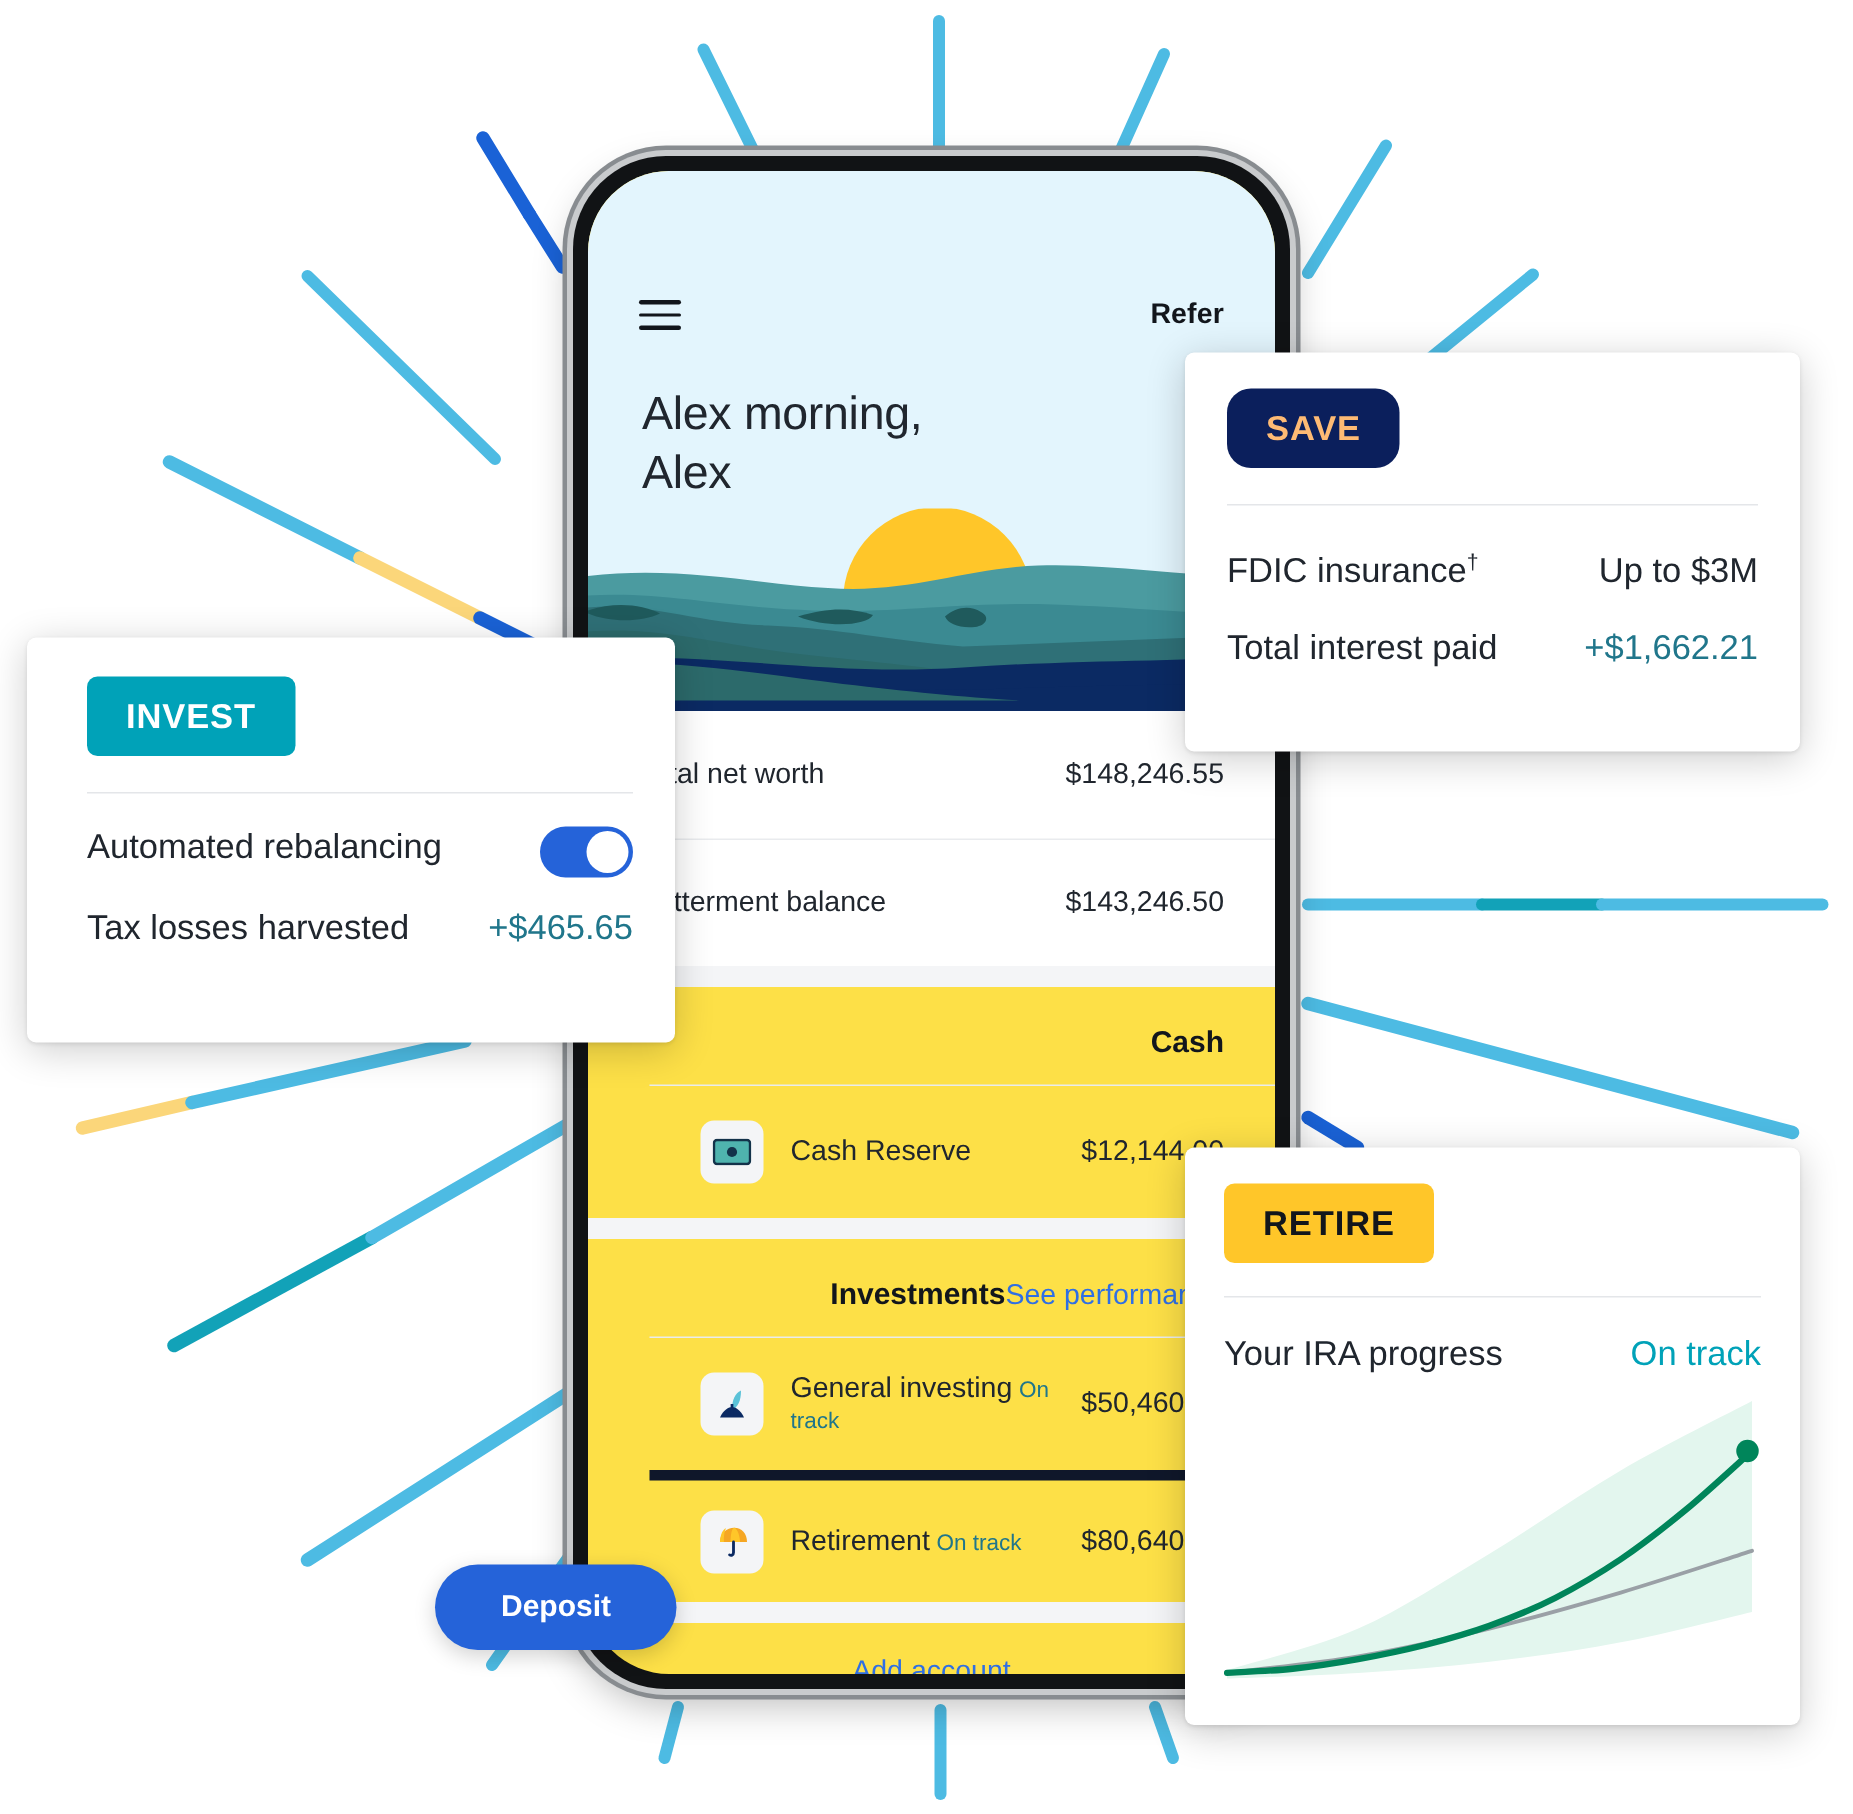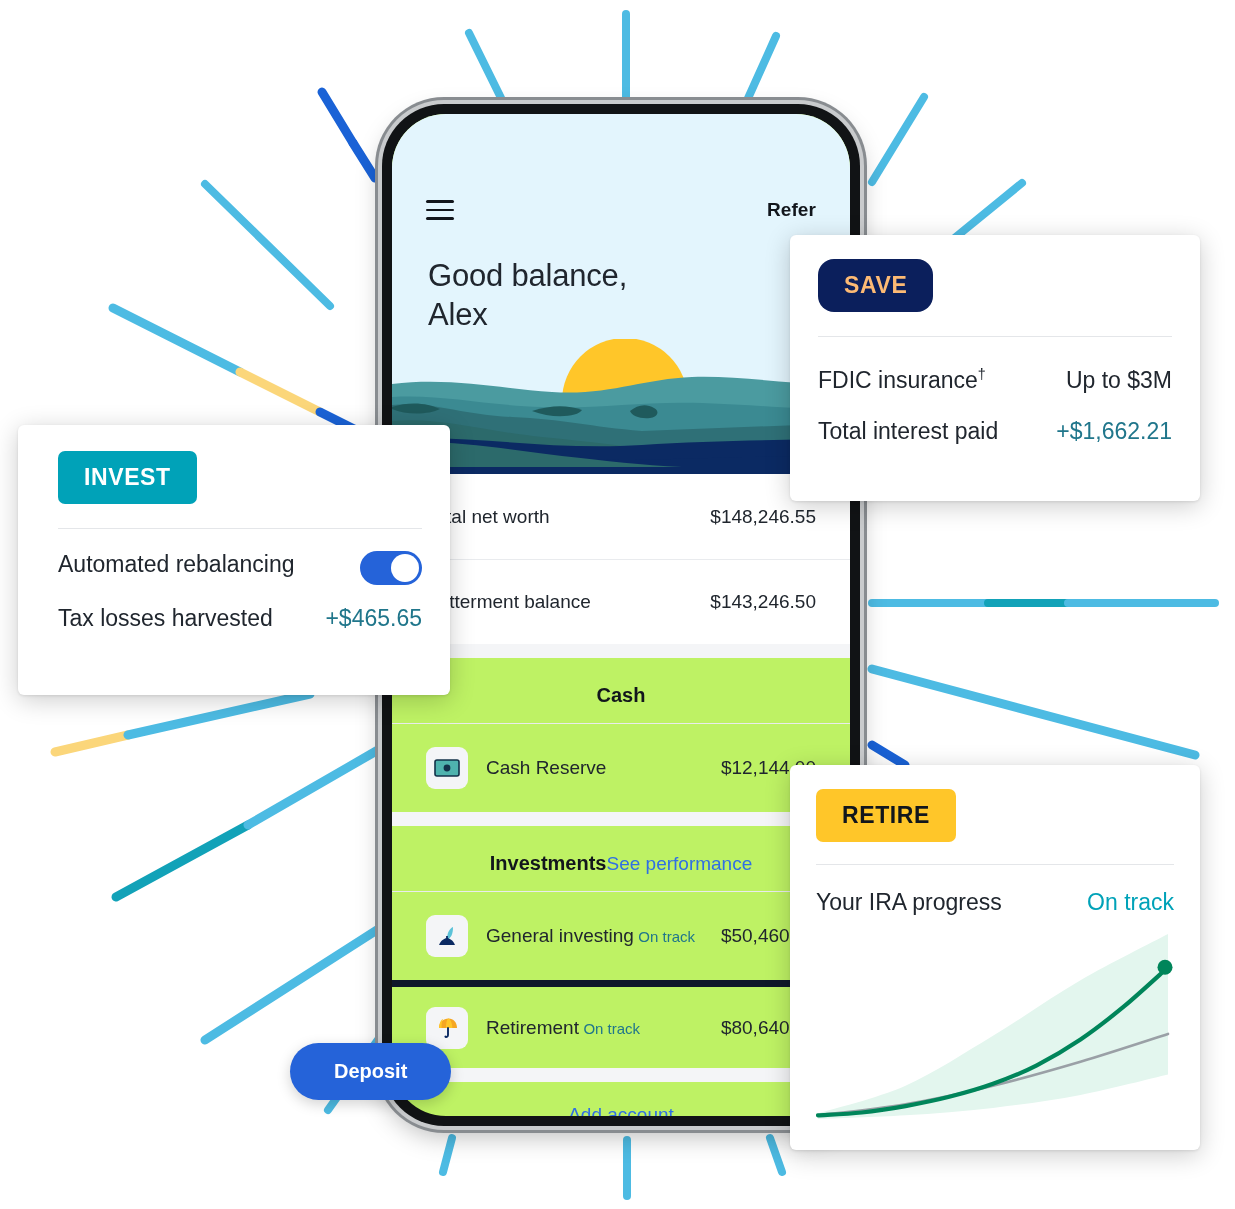--- a/index.html
+++ b/index.html
@@ -20,21 +20,21 @@
     width: 478px; height: 1022px;
     border-radius: 62px;
     background: #111315;
     box-shadow: 0 0 0 4px #c9cbcd, 0 0 0 7px #888c90, 0 10px 26px rgba(0,0,0,.28);
   }
   .phone-screen {
     position: absolute; left: 10px; top: 10px;
     width: 458px; height: 1002px;
     border-radius: 54px;
     overflow: hidden;
-    background: #bef264;
+    background: #fde047;
   }
   .phone-hero { position: relative; width: 100%; height: 360px; background: #e3f5fd; overflow: hidden; }
   .topbar {
     position: absolute; top: 78px; left: 0; right: 0; height: 36px;
     display: flex; align-items: center; justify-content: space-between;
     padding: 0 34px;
   }
   .hamburger { width: 28px; height: 20px; display: flex; flex-direction: column; justify-content: space-between; cursor: pointer; }
   .hamburger i { display: block; height: 2.6px; background: #12161c; border-radius: 2px; }
   .refer { font-size: 19px; font-weight: 700; color: #12161c; letter-spacing: .1px; }
@@ -49,26 +49,26 @@
   .sheet { background: #fff; }
   .sheet-row {
     display: flex; align-items: center; justify-content: space-between;
     padding: 0 34px; height: 85px; font-size: 19px; color: #20262e;
   }
   .sheet-row + .sheet-row { border-top: 1px solid #e9ebee; }
   .sheet-row .amt { font-variant-numeric: tabular-nums; }
   .gap { height: 14px; background: #f4f5f7; }
 
   .sec-head {
-    display: flex; align-items: baseline; justify-content: center;
+    display: flex; align-items: baseline; justify-content: flex-end;
     padding: 26px 34px 16px 34px;
   }
   .sec-title { font-size: 20px; font-weight: 700; color: #12161c; }
   .sec-link { font-size: 19px; color: #2f6fe4; cursor: pointer; }
-  .list { border-top: 1px solid #e9ebee; }
+  .list { border-top: 1px solid #e9ebee; margin-left: 41px; }
   .item {
     display: flex; align-items: center; padding: 0 34px; height: 88px; gap: 18px;
   }
   .item + .item { border-top: 7px solid #0f172a; }
   .item-icon {
     width: 42px; height: 42px; border-radius: 9px; background: #f4f5f7;
     flex: 0 0 42px; display: flex; align-items: center; justify-content: center;
   }
   .item-text { flex: 1; }
   .item-name { font-size: 19px; color: #20262e; line-height: 1.25; }
@@ -188,21 +188,21 @@
 
       <div class="phone-hero">
         <div class="topbar">
           <div class="hamburger">
             <i></i>
               <i></i>
               <i></i>
           </div>
           <div class="refer">Refer</div>
         </div>
-        <div class="greeting" style="white-space:pre-line">Good balance,
+        <div class="greeting" style="white-space:pre-line">Alex morning,
 Alex</div>
 
         <svg class="hero-art" viewBox="0 0 458 135" preserveAspectRatio="none" xmlns="http://www.w3.org/2000/svg">
           <rect width="458" height="135" fill="#e3f5fd"></rect>
           <circle cx="233" cy="62" r="63" fill="#ffc629"></circle>
           <path d="M0 45 C60 38 110 50 160 53 C215 57 250 40 300 38 C350 36 410 48 458 44 L458 135 L0 135 Z" fill="#4b9ba0"></path>
           <path d="M0 58 C50 55 90 66 150 68 C210 70 250 62 310 64 C370 66 420 72 458 70 L458 135 L0 135 Z" fill="#3b8a92"></path>
           <path d="M0 66 C40 62 70 76 120 78 C170 80 200 88 250 92 L458 84 L458 135 L0 135 Z" fill="#2f7077"></path>
           <path d="M0 82 C50 78 90 92 150 98 C200 103 240 108 280 112 L458 104 L458 135 L0 135 Z" fill="#2c6a6b"></path>
           <path d="M45 108 C90 100 140 106 190 112 L240 119 L0 119 Z" fill="#2d6f6d"></path>

